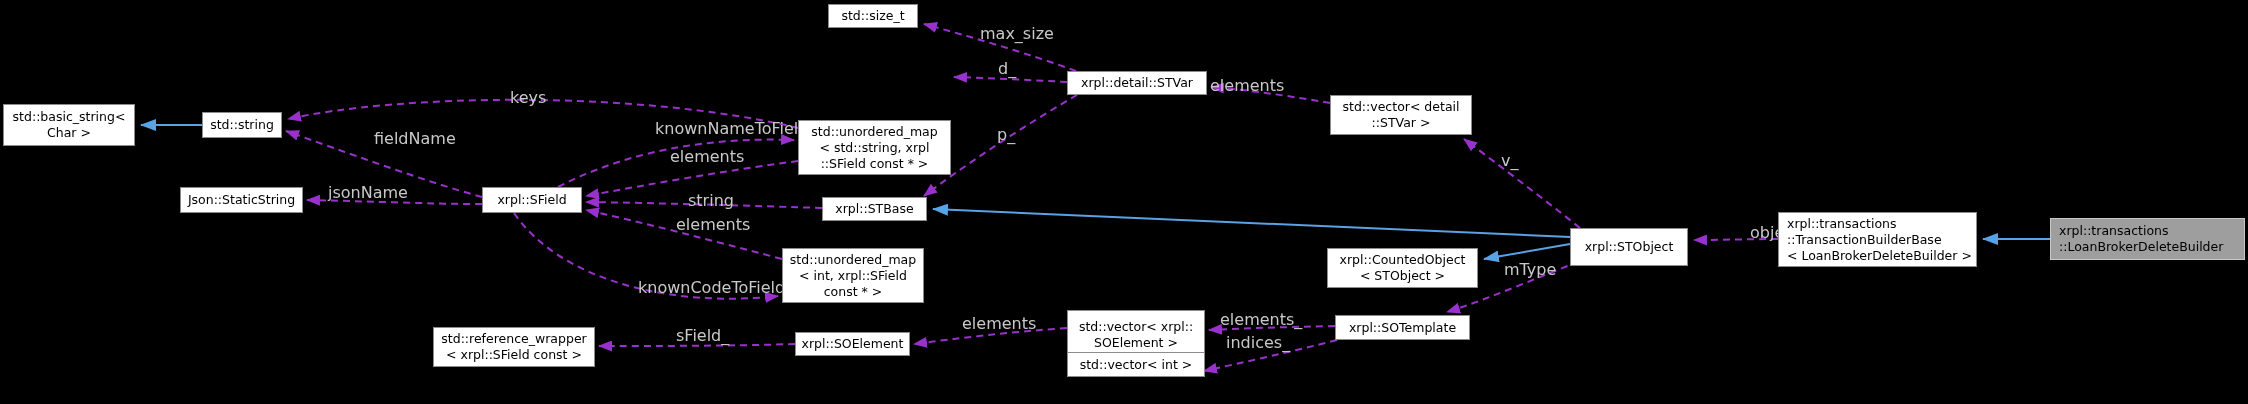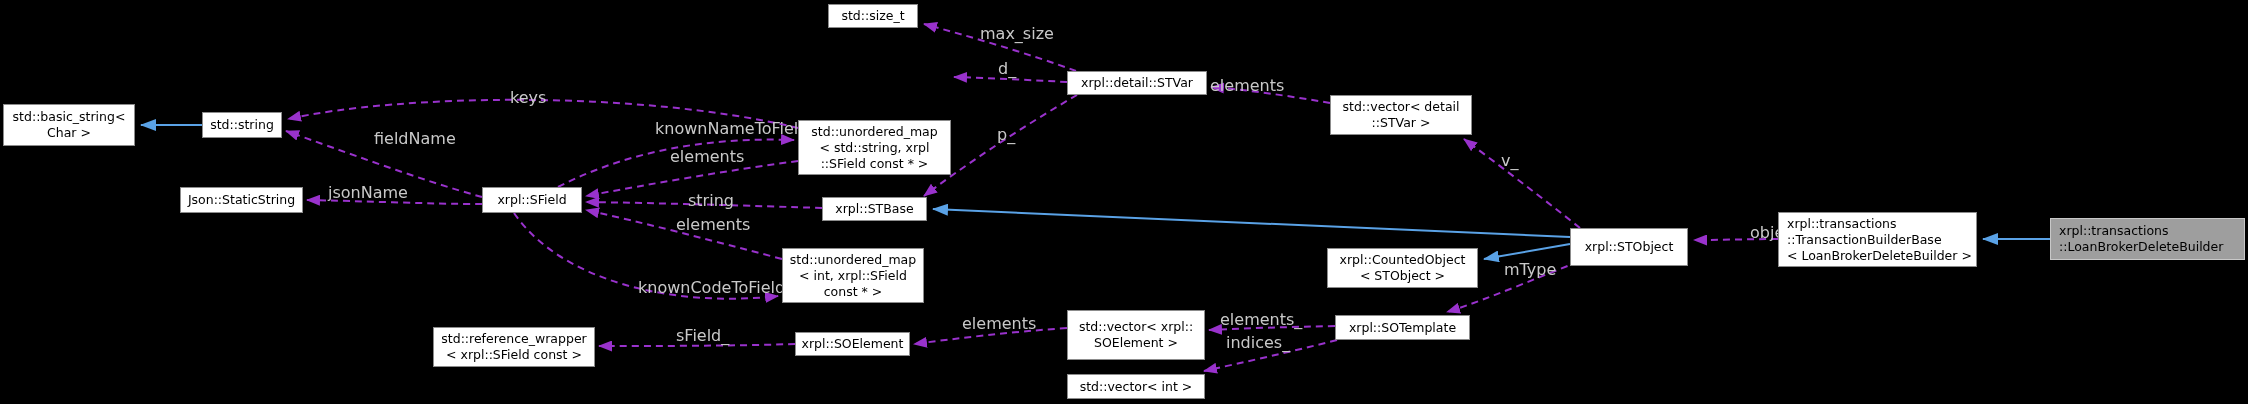--- a/index.html
+++ b/index.html
@@ -91,21 +91,21 @@
 ::STVar &gt;</div>
     <div class="node" style="left: 822px; top: 197px; width: 105px; height: 24px;">xrpl::STBase</div>
     <div class="node" style="left: 782px; top: 248px; width: 142px; height: 55px;">std::unordered_map
 &lt; int, xrpl::SField
 const * &gt;</div>
     <div class="node" style="left: 433px; top: 327px; width: 162px; height: 40px;">std::reference_wrapper
 &lt; xrpl::SField const &gt;</div>
     <div class="node" style="left: 795px; top: 332px; width: 115px; height: 24px;">xrpl::SOElement</div>
     <div class="node" style="left: 1067px; top: 310px; width: 138px; height: 50px;">std::vector&lt; xrpl::
 SOElement &gt;</div>
-    <div class="node" style="left: 1067px; top: 352px; width: 138px; height: 25px; margin-top: 22px;">std::vector&lt; int &gt;</div>
+    <div class="node" style="left: 1067px; top: 352px; width: 138px; height: 25px;">std::vector&lt; int &gt;</div>
     <div class="node" style="left: 1335px; top: 315px; width: 135px; height: 25px;">xrpl::SOTemplate</div>
     <div class="node" style="left: 1327px; top: 248px; width: 151px; height: 40px;">xrpl::CountedObject
 &lt; STObject &gt;</div>
     <div class="node" style="left: 1570px; top: 228px; width: 118px; height: 38px;">xrpl::STObject</div>
     <div class="node left" style="left: 1778px; top: 212px; width: 199px; height: 55px;">xrpl::transactions
 ::TransactionBuilderBase
 &lt; LoanBrokerDeleteBuilder &gt;</div>
     <div class="node highlight left" style="left: 2050px; top: 218px; width: 195px; height: 42px;">xrpl::transactions
 ::LoanBrokerDeleteBuilder</div>
   </div>

